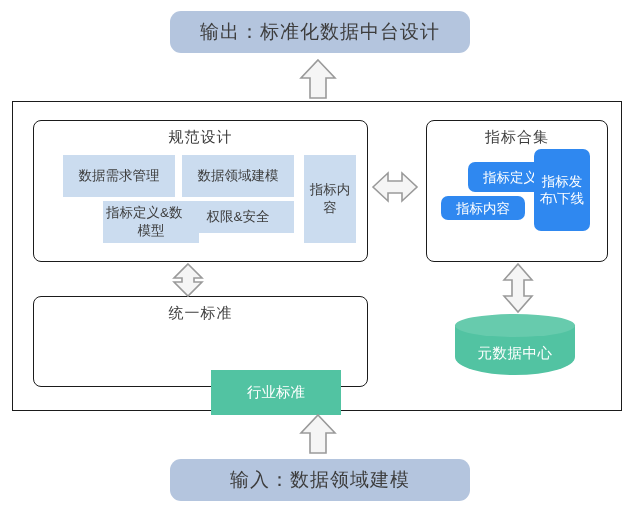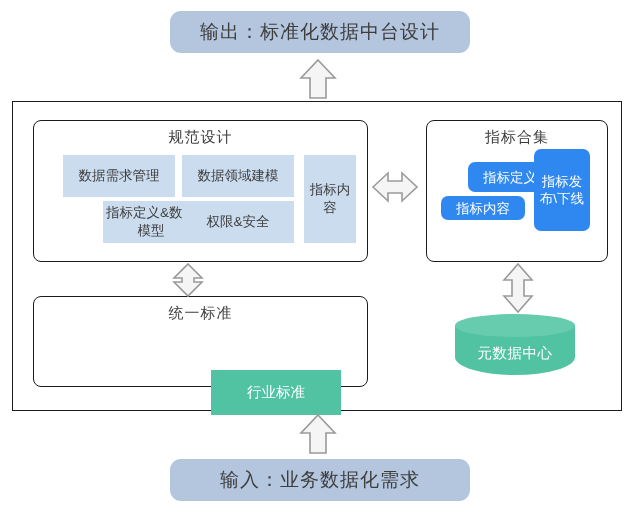--- a/index.html
+++ b/index.html
@@ -82,21 +82,21 @@
     display: flex;
     align-items: center;
     justify-content: center;
     text-align: center;
     box-sizing: border-box;
     padding: 2px;
   }
   #cell-demand   { left: 29px;  top: 34px; width: 112px; height: 42px; }
   #cell-domain   { left: 148px; top: 34px; width: 112px; height: 42px; }
   #cell-indexdef { left: 29px;  top: 80px; width: 96px; height: 42px; margin-left: 40px; }
-  #cell-auth     { left: 148px; top: 80px; width: 112px; height: 42px; }
+  #cell-auth     { left: 148px; top: 80px; width: 112px; height: 32px; }
   #cell-flow     { left: 270px; top: 34px; width: 52px;  height: 88px; }
 
   
   .cell-bright {
     position: absolute;
     background: #2f88f0;
     color: #ffffff;
     font-size: 13.5px;
     line-height: 17px;
     border-radius: 7px;
@@ -223,13 +223,13 @@
   <div class="cyl-top"></div>
   <div class="cyl-label">元数据中心</div>
 </div>
 
 <div class="arrow" id="arrow-input" style="left:299px; top:413px;">
   <svg width="38" height="42" viewBox="0 0 38 42">
     <polygon points="19,2 36,20 27,20 27,40 11,40 11,20 2,20" fill="#f5f5f5" stroke="#9a9a9a" stroke-width="1.6"></polygon>
   </svg>
 </div>
 
-<div class="banner" id="banner-input">输入：业务数据化需求</div>
+<div class="banner" id="banner-input">输入：数据领域建模</div>
 
 </body></html>

